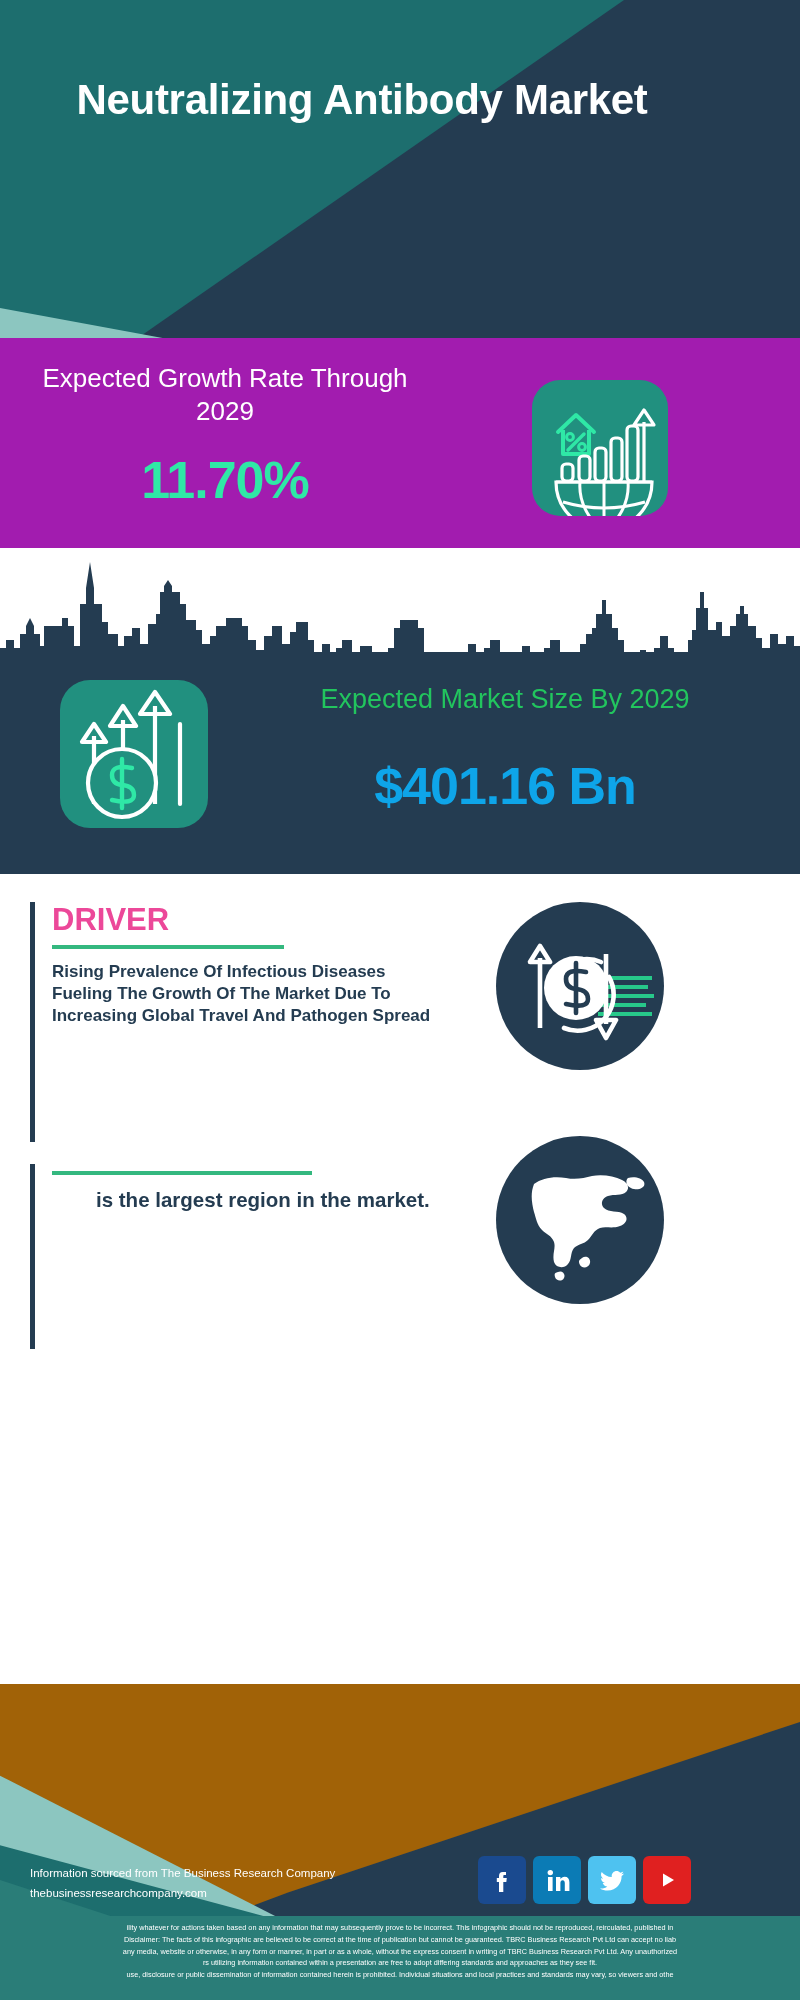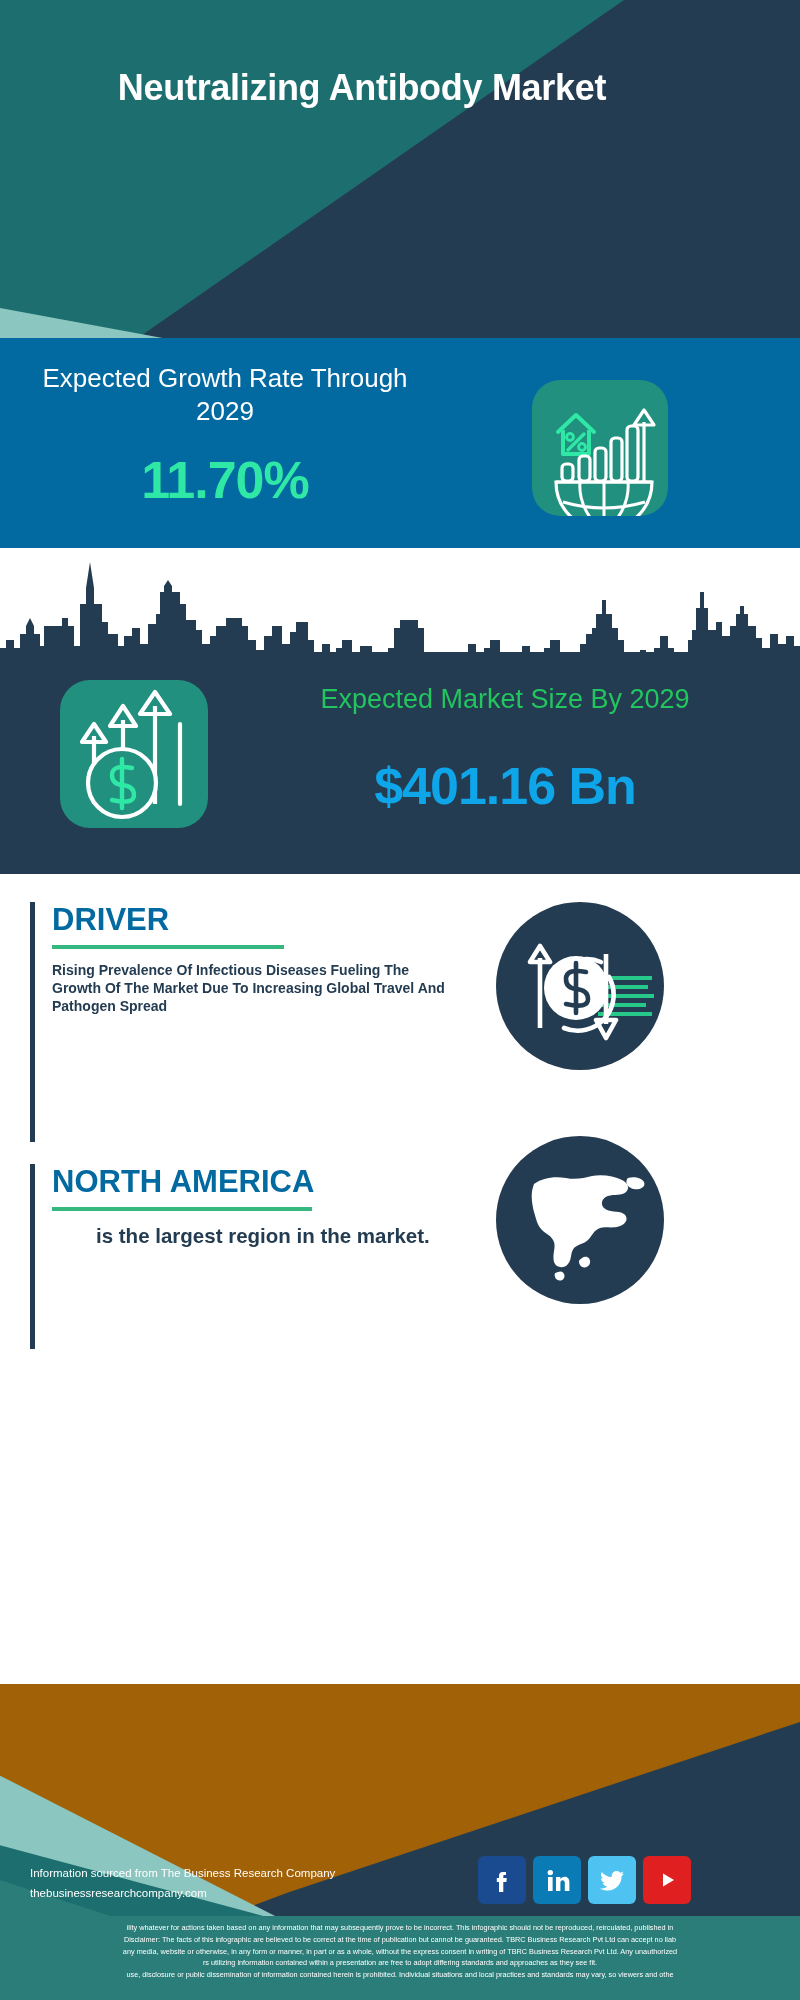--- a/index.html
+++ b/index.html
@@ -16,44 +16,44 @@
   .header {
     position:absolute; left:0; top:0; width:800px; height:356px;
     background:#1d6e6e; overflow:hidden;
   }
   .header .navy-band {
     position:absolute; left:0; top:0; width:800px; height:356px;
     background:#243c51;
     clip-path: polygon(100% 0, 100% 100%, 14% 100%, 78% 0);
   }
   .header-title {
-    position:absolute; left:0; top:67px; width:724px;
+    position:absolute; left:0; top:76px; width:724px;
     text-align:center;
     color:#ffffff;
-    font-size:36px; font-weight:bold;
+    font-size:42px; font-weight:bold;
     line-height:1.16;
     letter-spacing:-0.3px;
     z-index:5;
     padding:0 40px;
   }
   .header-cut2{
     position:absolute; left:0; bottom:0; width:800px; height:48px;
     background:#ffffff;
     clip-path: polygon(0 46%, 27% 100%, 100% 100%, 0 100%);
   }
   .header-teal-wedge {
     position:absolute; left:0; bottom:0; width:260px; height:48px;
     background:#8cc6c0;
     clip-path: polygon(0 0, 0 100%, 100% 100%);
   }
 
   
   .growth {
     position:absolute; left:0; top:338px; width:800px; height:210px;
-    background:#0369a1;
+    background:#a21caf;
   }
   .growth-label {
     position:absolute; left:30px; top:24px; width:390px;
     text-align:center;
     color:#ffffff; font-size:26px; line-height:1.28; font-weight:400;
   }
   .growth-value {
     position:absolute; left:30px; top:112px; width:390px;
     text-align:center;
     color:#2fe8a6; font-size:52px; font-weight:bold; letter-spacing:-1px;
@@ -93,34 +93,34 @@
 
   
   .content { position:absolute; left:0; top:874px; width:800px; height:810px; background:#ffffff; }
 
   .card { position:absolute; }
   .card .vbar {
     position:absolute; left:0; top:0; width:5px; height:100%;
     background:#243c51;
   }
   .card .heading {
-    color:#0369a1; font-weight:bold; letter-spacing:0px;
+    color:#ec4899; font-weight:bold; letter-spacing:0px;
   }
   .card .rule {
     height:4px; background:#34b87f; margin-top:7px;
   }
   .card .body {
     color:#243c51; font-weight:bold; line-height:1.3;
     margin-top:12px;
   }
 
   .card-driver { left:30px; top:28px; width:420px; height:240px; padding-left:22px; }
   .card-driver .heading { font-size:31px; }
   .card-driver .rule { width:232px; }
-  .card-driver .body { font-size:14px; }
+  .card-driver .body { font-size:17px; }
 
   .card-region { left:30px; top:290px; width:420px; height:185px; padding-left:22px; }
   .card-region .heading { font-size:31px; }
   .card-region .rule { width:260px; }
   .card-region .body { font-size:20.5px; font-weight:bold;margin-left:44px; }
 
   .circ-icon {
     position:absolute; width:168px; height:168px; border-radius:50%;
     background:#243c51;
   }
@@ -274,21 +274,20 @@
         <path d="M110 52 L110 122 M110 136 L120 118 L100 118 Z" fill="none" stroke="#fff" stroke-width="4.6" stroke-linejoin="round"></path>
 
         <circle cx="80" cy="86" r="32" fill="#ffffff"></circle>
         <path d="M90 70 Q70 66 70 77 Q70 86 80 87 Q92 88 92 97 Q92 107 70 102" fill="none" stroke="#243c51" stroke-width="4.6" stroke-linecap="round"></path>
         <line x1="80" y1="61" x2="80" y2="111" stroke="#243c51" stroke-width="4.6" stroke-linecap="round"></line>
       </svg>
     </div>
 
     <div class="card card-region">
       <div class="vbar"></div>
-      <div class="heading">NORTH AMERICA</div>
       <div class="rule"></div>
       <div class="body">is the largest region in the market.</div>
     </div>
 
     <div class="circ-icon icon-map">
       <svg width="168" height="168" viewBox="0 0 168 168">
         <path fill="#ffffff" d="M38 48 C46 42 58 40 70 42 C80 44 88 42 96 40 C106 38 118 40 126 44 C132 47 134 52 130 56 C126 60 118 58 112 60 C106 62 104 68 108 72 C113 77 122 74 128 78 C133 82 130 88 124 90 C116 93 110 90 104 92 C98 94 96 100 92 104 C88 108 82 108 78 112 C74 117 76 124 72 128 C68 133 60 132 58 126 C56 118 60 112 58 106 C56 100 50 98 46 94 C41 89 40 82 38 76 C36 68 34 58 38 48 Z M132 42 C138 40 146 42 148 46 C150 51 144 54 138 53 C132 52 128 46 132 42 Z M86 122 C90 119 95 122 94 127 C93 132 86 133 84 129 C82 125 83 124 86 122 Z M62 136 C66 134 70 138 68 142 C66 146 60 145 59 141 C58 137 59 137 62 136 Z"></path>
       </svg>
     </div>
 

